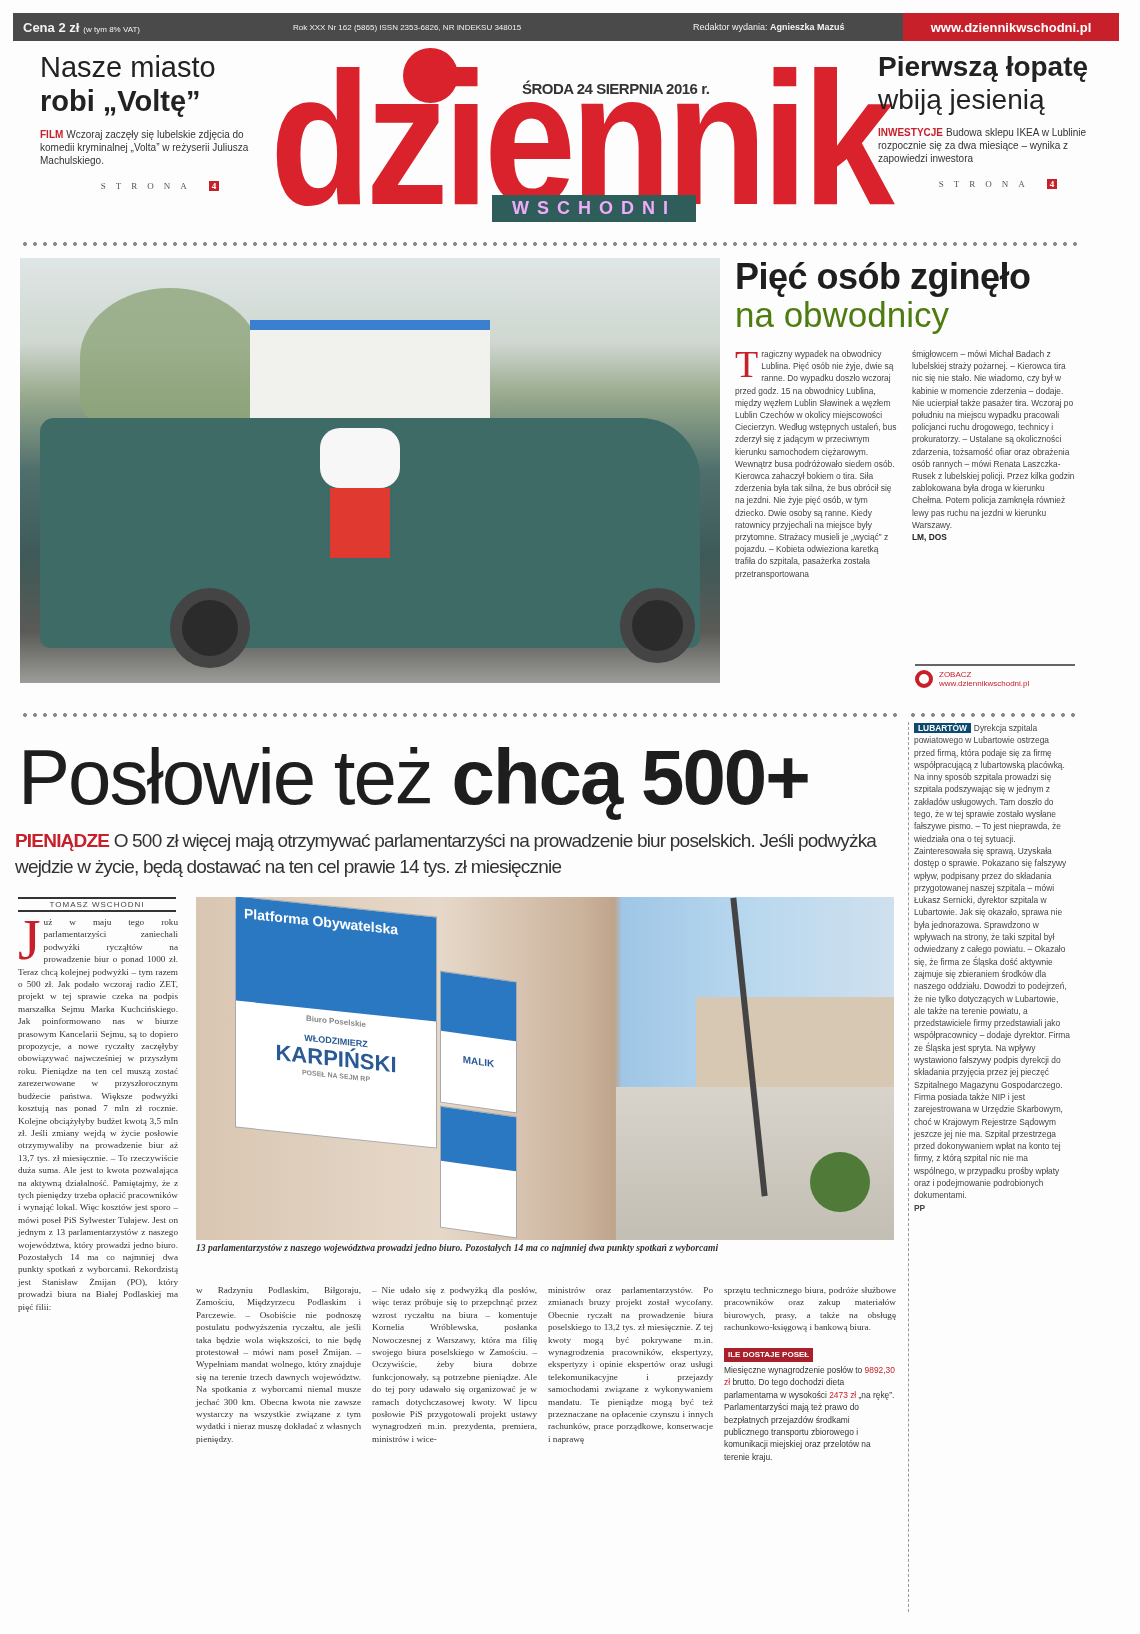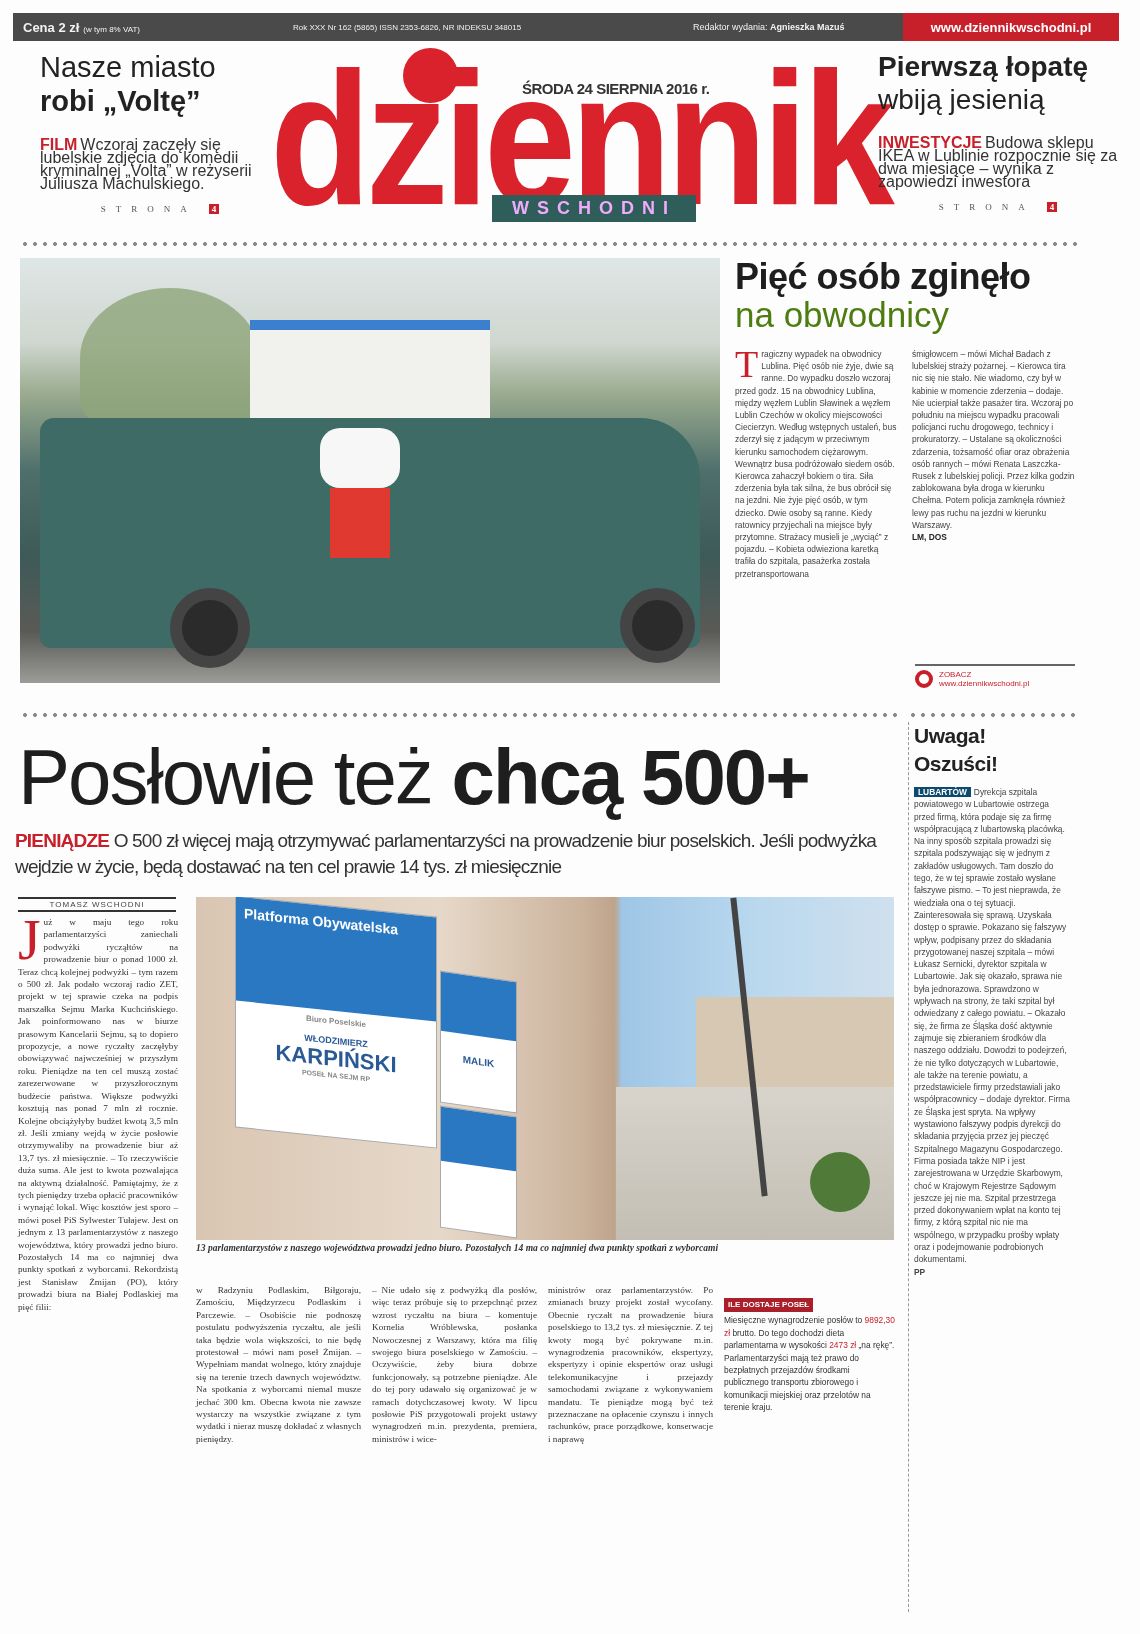--- a/index.html
+++ b/index.html
@@ -11,21 +11,21 @@
   .topbar .price small { font-size: 8px; font-weight: normal; margin-left: 4px; margin-top: 20px; }
   .topbar .issn { width: 430px; font-size: 8px; padding-left: 30px; }
   .topbar .editor { width: 210px; font-size: 9px; padding-right: 10px; }
   .topbar .editor b { font-weight: bold; }
   .topbar .site { flex: 1; height: 100%; background: #c8202a; color: #fff; font-weight: bold; font-size: 13px; display: flex; align-items: center; justify-content: center; }
 
   
   .teaser { position: absolute; top: 50px; width: 240px; }
   .teaser h2 { font-size: 29px; line-height: 34px; font-weight: normal; color: #222; }
   .teaser h2 b { font-weight: bold; }
-  .teaser p { font-size: 16px; line-height: 13px; color: #333; margin-top: 20px; }
+  .teaser p { font-size: 10px; line-height: 13px; color: #333; margin-top: 10px; }
   .teaser .kicker { color: #c8202a; font-weight: bold; text-transform: uppercase; margin-right: 3px; }
   .teaser .strona { font-size: 9px; letter-spacing: 10px; color: #555; margin-top: 14px; text-align: center; font-family: Liberation Serif, serif; }
   .teaser .strona .num { display: inline-block; background: #c8202a; color: #fff; padding: 0 3px; letter-spacing: 0; font-weight: bold; }
   .teaser-left { left: 40px; }
   .teaser-right { left: 878px; }
   .teaser-right h2 { font-size: 28px; line-height: 33px; }
 
   
   .masthead { position: absolute; left: 270px; top: 48px; width: 560px; height: 180px; }
   .logo { position: absolute; left: 0; top: 10px; font-family: "Liberation Sans", sans-serif; font-weight: bold; font-size: 190px; line-height: 160px; color: #d9222b; letter-spacing: -6px; transform: scaleX(0.87); transform-origin: left; }
@@ -170,26 +170,26 @@
   <div class="sign" style="left:245px; top:215px; width:75px; height:120px; transform: skewY(8deg);">
     <div class="blue" style="font-size:8px;"></div>
   </div>
 </div>
 <div class="caption">13 parlamentarzystów z naszego województwa prowadzi jedno biuro. Pozostałych 14 ma co najmniej dwa punkty spotkań z wyborcami</div>
 
 <div class="serif-col" style="left:196px; top:1284px; width:165px;">w Radzyniu Podlaskim, Biłgoraju, Zamościu, Międzyrzecu Podlaskim i Parczewie. – Osobiście nie podnoszę postulatu podwyższenia ryczałtu, ale jeśli taka będzie wola większości, to nie będę protestował – mówi nam poseł Żmijan. – Wypełniam mandat wolnego, który znajduje się na terenie trzech dawnych województw. Na spotkania z wyborcami niemal musze jechać 300 km. Obecna kwota nie zawsze wystarczy na wszystkie związane z tym wydatki i nieraz muszę dokładać z własnych pieniędzy.</div>
 <div class="serif-col" style="left:372px; top:1284px; width:165px;">– Nie udało się z podwyżką dla posłów, więc teraz próbuje się to przepchnąć przez wzrost ryczałtu na biura – komentuje Kornelia Wróblewska, posłanka Nowoczesnej z Warszawy, która ma filię swojego biura poselskiego w Zamościu. – Oczywiście, żeby biura dobrze funkcjonowały, są potrzebne pieniądze. Ale do tej pory udawało się organizować je w ramach dotychczasowej kwoty. W lipcu posłowie PiS przygotowali projekt ustawy wynagrodzeń m.in. prezydenta, premiera, ministrów i wice-</div>
 <div class="serif-col" style="left:548px; top:1284px; width:165px;">ministrów oraz parlamentarzystów. Po zmianach bruzy projekt został wycofany. Obecnie ryczałt na prowadzenie biura poselskiego to 13,2 tys. zł miesięcznie. Z tej kwoty mogą być pokrywane m.in. wynagrodzenia pracowników, ekspertyzy, ekspertyzy i opinie ekspertów oraz usługi telekomunikacyjne i przejazdy samochodami związane z wykonywaniem mandatu. Te pieniądze mogą być też przeznaczane na opłacenie czynszu i innych rachunków, prace porządkowe, konserwacje i naprawę</div>
 <div class="serif-col" style="left:724px; top:1284px; width:172px;">
+  <span>sprzętu technicznego biura, podróże służbowe pracowników oraz zakup materiałów biurowych, prasy, a także na obsługę rachunkowo-księgową i bankową biura.</span>
   <div style="font-family:'Liberation Sans',sans-serif; font-size:8.4px; line-height:12.4px; text-align:left; margin-top:8px;">
     <span class="infobox-title">ILE DOSTAJE POSEŁ</span><br>
     <span>Miesięczne wynagrodzenie posłów to</span>
     <span class="hl">9892,30 zł</span>
     <span>brutto. Do tego dochodzi dieta parlamentarna w wysokości</span>
     <span class="hl">2473 zł</span>
     <span>„na rękę”. Parlamentarzyści mają też prawo do bezpłatnych przejazdów środkami publicznego transportu zbiorowego i komunikacji miejskiej oraz przelotów na terenie kraju.</span>
   </div>
 </div>
 
 <div class="sidebar">
-  <h2>Uwaga! Oszuści!</h2>
   <p><span class="kicker">LUBARTÓW</span><span>Dyrekcja szpitala powiatowego w Lubartowie ostrzega przed firmą, która podaje się za firmę współpracującą z lubartowską placówką. Na inny sposób szpitala prowadzi się szpitala podszywając się w jednym z zakładów usługowych. Tam doszło do tego, że w tej sprawie zostało wysłane fałszywe pismo. – To jest nieprawda, że wiedziała ona o tej sytuacji. Zainteresowała się sprawą. Uzyskała dostęp o sprawie. Pokazano się fałszywy wpływ, podpisany przez do składania przygotowanej naszej szpitala – mówi Łukasz Sernicki, dyrektor szpitala w Lubartowie. Jak się okazało, sprawa nie była jednorazowa. Sprawdzono w wpływach na strony, że taki szpital był odwiedzany z całego powiatu. – Okazało się, że firma ze Śląska dość aktywnie zajmuje się zbieraniem środków dla naszego oddziału. Dowodzi to podejrzeń, że nie tylko dotyczących w Lubartowie, ale także na terenie powiatu, a przedstawiciele firmy przedstawiali jako współpracownicy – dodaje dyrektor. Firma ze Śląska jest spryta. Na wpływy wystawiono fałszywy podpis dyrekcji do składania przyjęcia przez jej pieczęć Szpitalnego Magazynu Gospodarczego. Firma posiada także NIP i jest zarejestrowana w Urzędzie Skarbowym, choć w Krajowym Rejestrze Sądowym jeszcze jej nie ma. Szpital przestrzega przed dokonywaniem wpłat na konto tej firmy, z którą szpital nic nie ma wspólnego, w przypadku prośby wpłaty oraz i podejmowanie podrobionych dokumentami.</span><br><b>PP</b></p>
 </div>
 
 </body></html>

